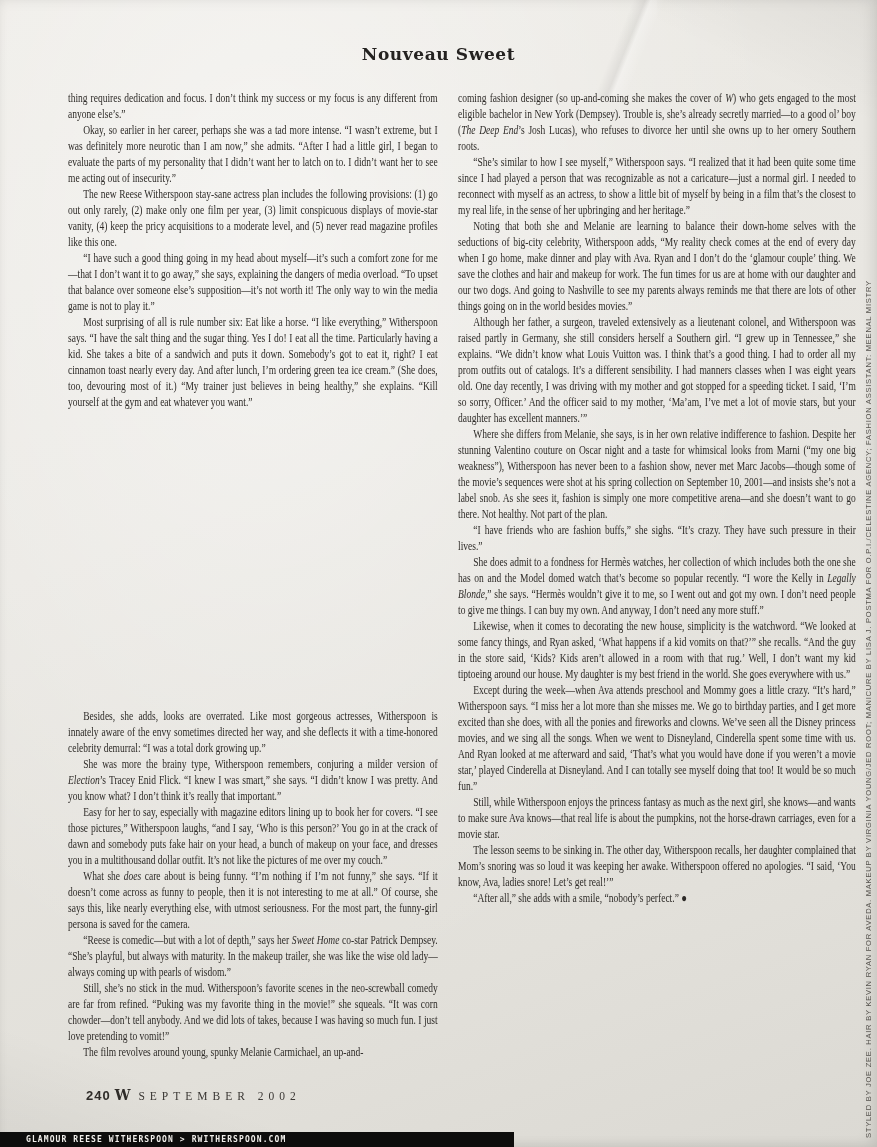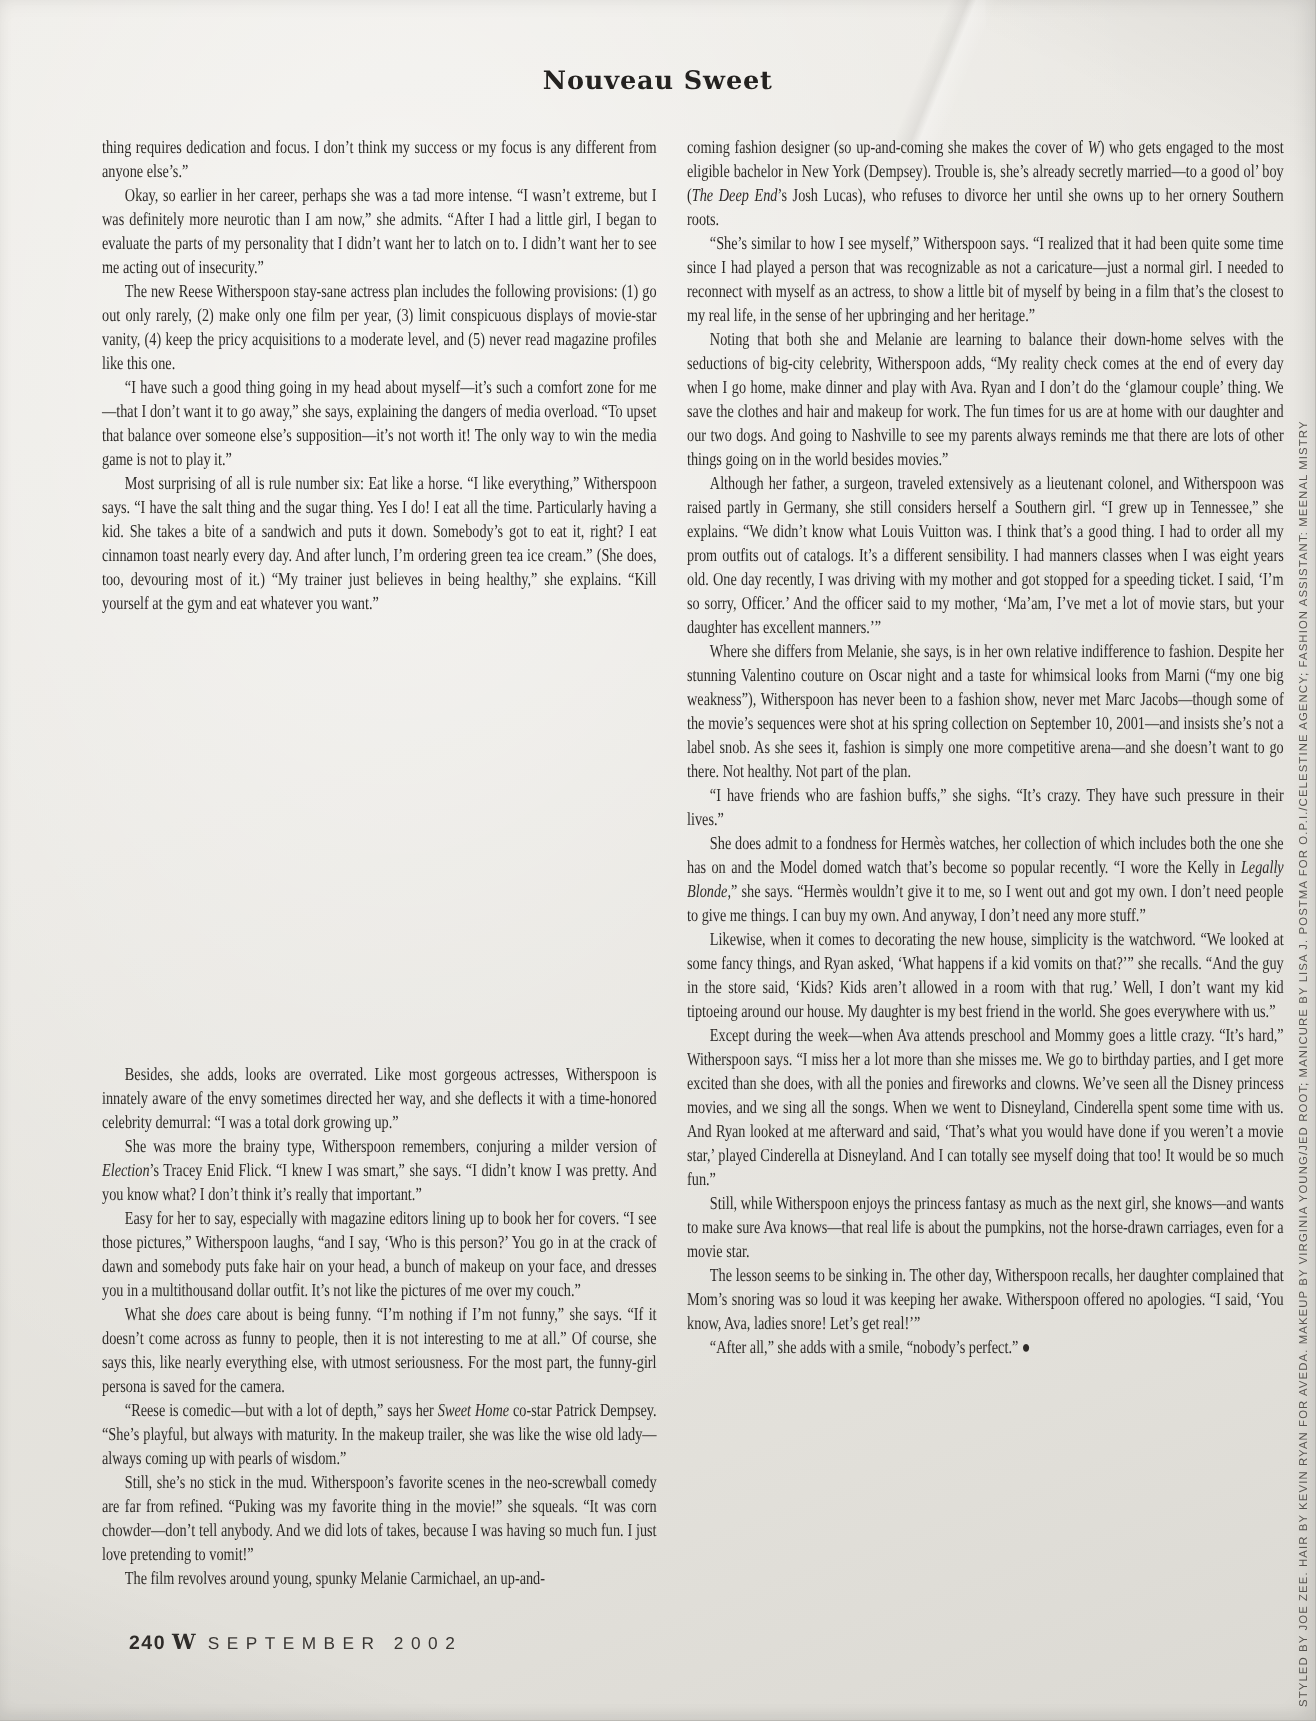--- a/index.html
+++ b/index.html
@@ -50,21 +50,21 @@
   }
   .pq-inner span{display:block;white-space:nowrap;}
   .pq-inner span:nth-child(2){padding-left:34px;}
   .pq-inner span:nth-child(4){padding-left:6px;}
 
   .footer{
     position:absolute;left:86px;top:1086px;color:#2f2c29;white-space:nowrap;
   }
   .footer .pg{font-family:"Liberation Sans", sans-serif;font-weight:bold;font-size:13px;letter-spacing:1px;}
   .footer .mag{font-family:"DejaVu Serif", serif;font-weight:bold;font-size:14px;margin-left:4px;}
-  .footer .issue{font-family:Liberation Sans, sans-serif;font-size:11.5px;letter-spacing:5px;margin-left:8px;color:#3a3734;text-align:right;}
+  .footer .issue{font-family:Liberation Serif, serif;font-size:11.5px;letter-spacing:5px;margin-left:8px;color:#3a3734;text-align:right;}
 
   .credits{
     position:absolute;right:4px;top:326px;height:812px;
     writing-mode:vertical-rl;transform:rotate(180deg);
     font-family:"Liberation Sans", sans-serif;font-size:7.6px;
     letter-spacing:0.72px;color:#55524d;white-space:nowrap;
   }
 
   .bottom-bar{
     position:absolute;left:0;bottom:0;width:514px;height:15px;
@@ -124,14 +124,15 @@
         <p>“After all,” she adds with a smile, “nobody’s perfect.” ●</p>
       </div>
   </div>
 
   <div class="footer">
     <span class="pg">240</span><span class="mag">W</span><span class="issue">SEPTEMBER 2002</span>
   </div>
 
   <div class="credits">STYLED BY JOE ZEE. HAIR BY KEVIN RYAN FOR AVEDA. MAKEUP BY VIRGINIA YOUNG/JED ROOT; MANICURE BY LISA J. POSTMA FOR O.P.I./CELESTINE AGENCY; FASHION ASSISTANT: MEENAL MISTRY</div>
 
+  <div class="bottom-bar">GLAMOUR REESE WITHERSPOON &gt; RWITHERSPOON.COM</div>
 
 </div>
 
 </body></html>

